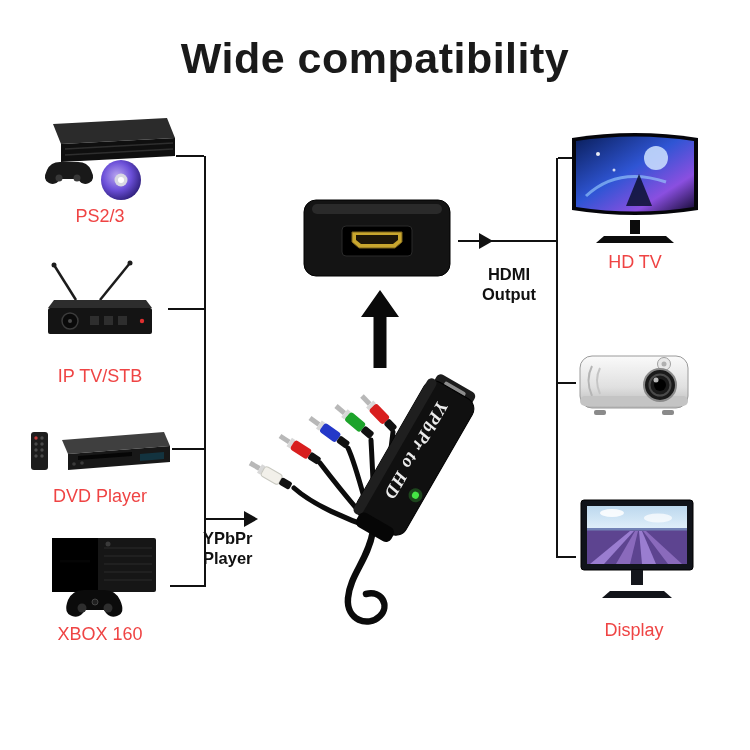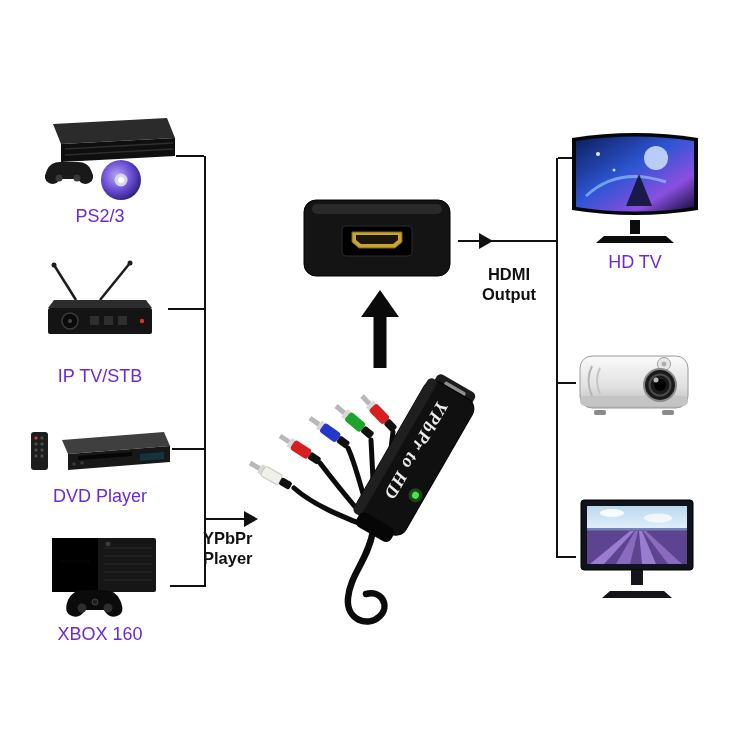--- a/index.html
+++ b/index.html
@@ -2,32 +2,33 @@
 <html><head>
 <meta charset="utf-8">
 <style>
   * { margin:0; padding:0; box-sizing:border-box; }
   html,body { background:#ffffff; }
   #stage { position:relative; width:750px; height:750px; background:#ffffff;
            font-family:"Liberation Sans", sans-serif; overflow:hidden; }
   .abs { position:absolute; }
   #title { left:0; right:0; top:34px; text-align:center; font-size:43px;
            font-weight:700; color:#1a1a1a; letter-spacing:.5px; }
-  .dev-label { text-align:center; font-size:18px; color:#6d28d9; }
+  .dev-label { text-align:center; font-size:18px; color:#ef4444; }
   .conn-label { font-size:16.5px; font-weight:700; color:#111; line-height:20px;text-align:center; }
   .line { background:#111; }
   .arrow-right { width:0; height:0; border-top:8px solid transparent;
                  border-bottom:8px solid transparent; border-left:14px solid #111; }
   svg { display:block; }
 </style>
 </head>
 <body>
 
 <div id="stage">
 
+  <div id="title" class="abs">Wide compatibility</div>
 
   <svg class="abs" style="left:25px;top:112px" width="150" height="92" viewBox="0 0 150 92">
     <defs>
       <radialGradient id="disc" cx="40%" cy="40%" r="65%">
         <stop offset="0%" stop-color="#b9a6f0"></stop>
           <stop offset="55%" stop-color="#6b4fd8"></stop>
         <stop offset="100%" stop-color="#2e1f7a"></stop>
       </radialGradient>
     </defs>
     <polygon points="28,12 142,6 150,26 36,32" fill="#2b2b2b"></polygon>
@@ -241,14 +242,15 @@
     <ellipse cx="80" cy="20" rx="14" ry="4.5" fill="#fff" opacity="0.7"></ellipse>
     <rect x="9" y="30" width="100" height="36" fill="#5d4490"></rect>
     <polygon points="12,66 26,66 56,33 52,33" fill="#9a7dd0"></polygon>
     <polygon points="38,66 52,66 60,33 57,33" fill="#8a6abc"></polygon>
     <polygon points="64,66 78,66 64,33 61,33" fill="#9a7dd0"></polygon>
     <polygon points="90,66 104,66 68,33 65,33" fill="#8a6abc"></polygon>
     <rect x="9" y="30" width="100" height="2.5" fill="#7c9cc4" opacity="0.7"></rect>
     <rect x="53" y="72" width="12" height="15" fill="#14161c"></rect>
     <polygon points="32,93 86,93 94,100 24,100" fill="#12141a"></polygon>
   </svg>
+  <div class="abs dev-label" style="left:575px;top:620px;width:118px">Display</div>
 
 </div>
 
 </body></html>

